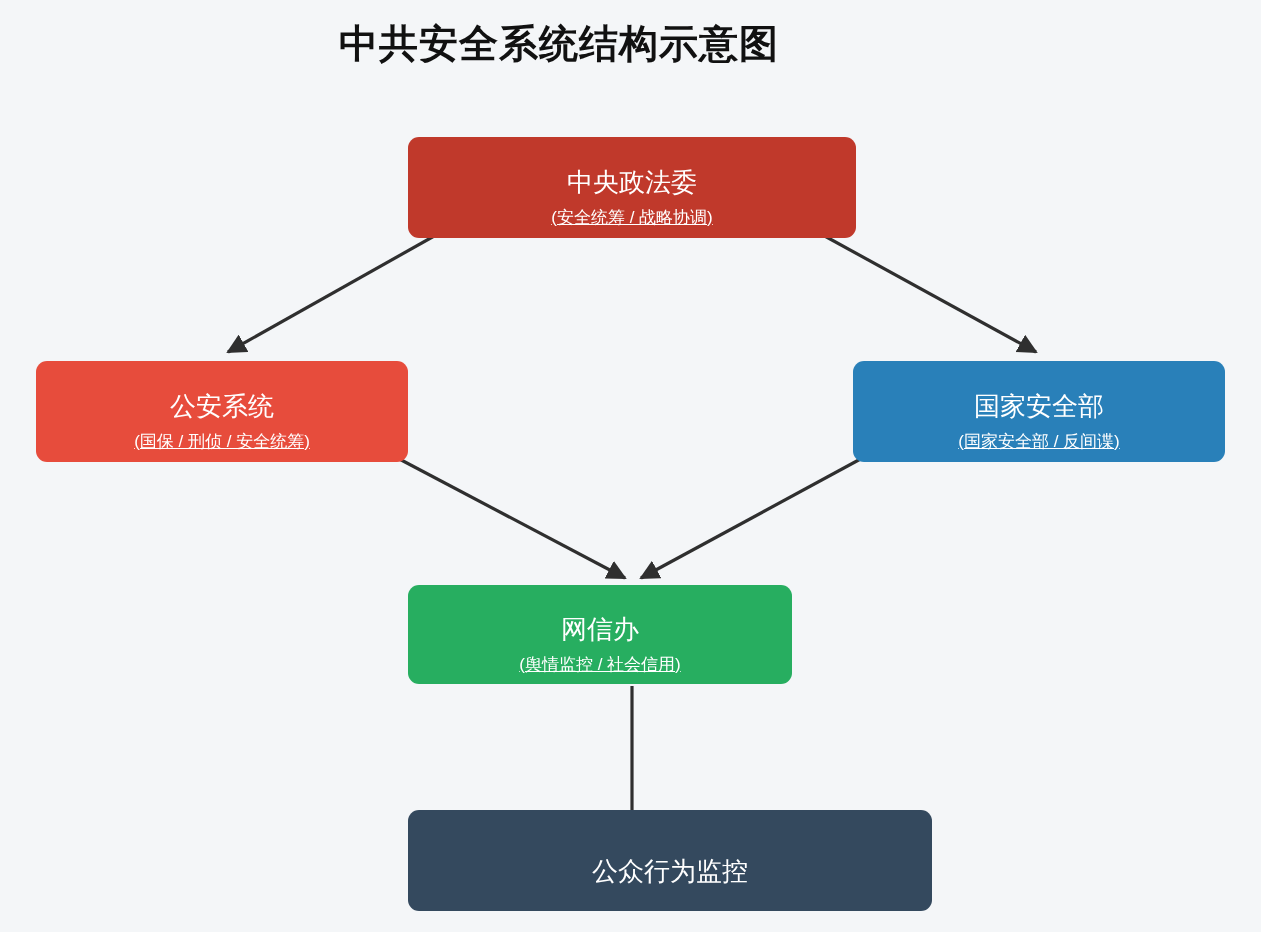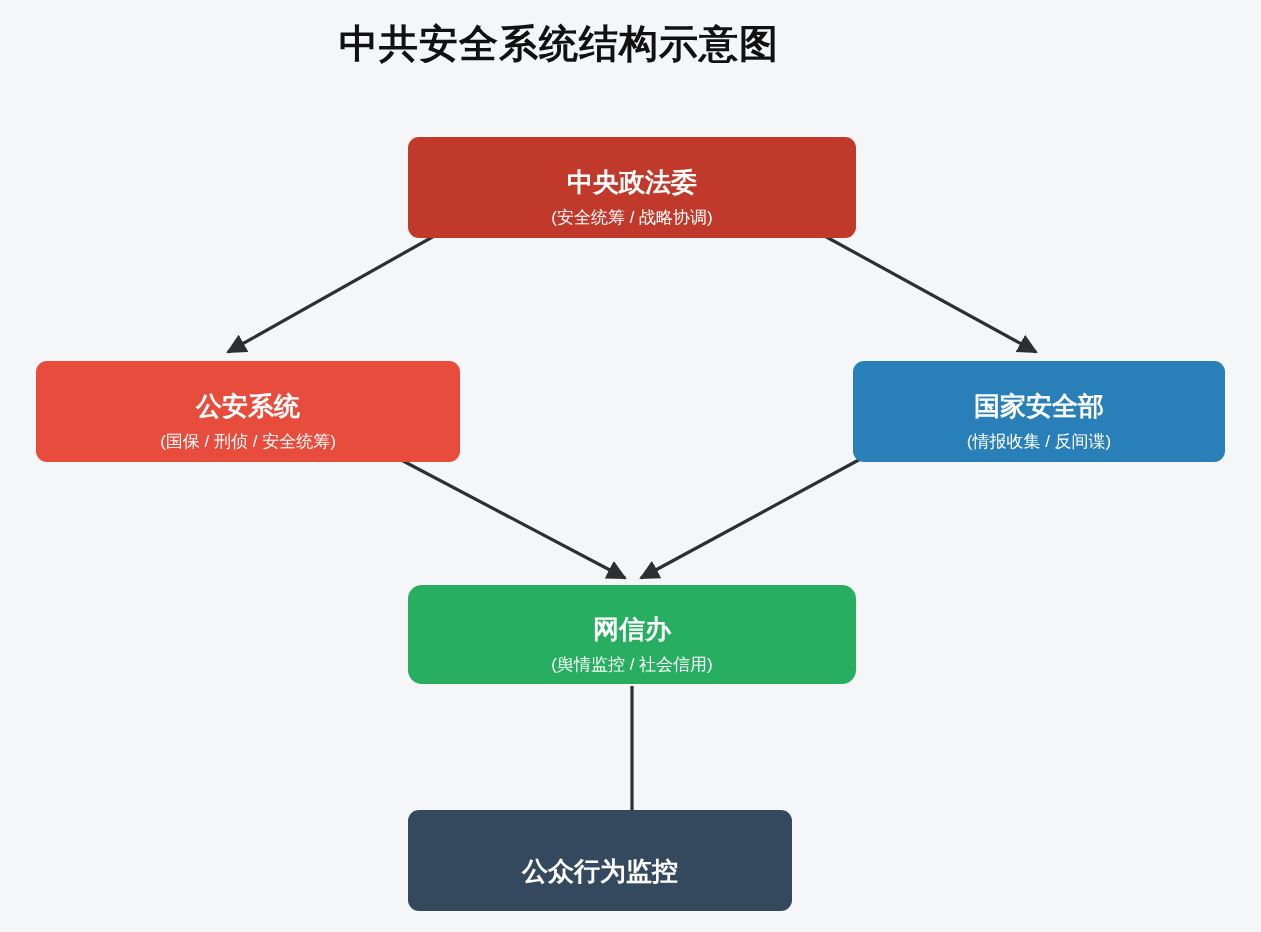--- a/index.html
+++ b/index.html
@@ -45,38 +45,39 @@
     border-radius: 11px;
     display: flex;
     flex-direction: column;
     align-items: center;
     justify-content: center;
     color: #ffffff;
     overflow: hidden;
   }
   .node-title {
     font-size: 26px;
-    font-weight: bold;
+    font-weight: normal;
     line-height: 34px;
     white-space: nowrap;
     margin-top: 20px;
   }
   .node-sub {
     font-size: 17px;
     font-weight: normal;
     line-height: 26px;
     margin-top: 6px;
     white-space: nowrap;
+    text-decoration: underline;
   }
   
   #node-top      { left: 408px; top: 137px; width: 448px; height: 101px; }
-  #node-left     { left: 36px;  top: 361px; width: 424px; height: 101px; }
+  #node-left     { left: 36px;  top: 361px; width: 372px; height: 101px; }
   #node-right    { left: 853px; top: 361px; width: 372px; height: 101px; }
-  #node-green    { left: 408px; top: 585px; width: 448px; height: 99px; border-radius: 14px;  }
-  #node-bottom   { left: 408px; top: 810px; width: 384px; height: 101px; }
+  #node-green    { left: 408px; top: 585px; width: 384px; height: 99px;  }
+  #node-bottom   { left: 408px; top: 810px; width: 524px; height: 101px; }
 </style>
 </head>
 <body>
 
 <div id="diagram-root">
 
   <div id="page-title">中共安全系统结构示意图</div>
 
   <svg id="edge-layer" viewBox="0 0 1261 932" width="1261" height="932">
     <defs>
@@ -101,21 +102,21 @@
     <div class="node-sub">(安全统筹 / 战略协调)</div>
   </div>
 
   <div class="node" id="node-left" style="background:#e74c3c;">
     <div class="node-title">公安系统</div>
     <div class="node-sub">(国保 / 刑侦 / 安全统筹)</div>
   </div>
 
   <div class="node" id="node-right" style="background:#2980b9;">
     <div class="node-title">国家安全部</div>
-    <div class="node-sub">(情报收集 / 反间谍)</div>
+    <div class="node-sub">(国家安全部 / 反间谍)</div>
   </div>
 
   <div class="node" id="node-green" style="background:#27ae60;">
     <div class="node-title">网信办</div>
     <div class="node-sub">(舆情监控 / 社会信用)</div>
   </div>
 
   <div class="node" id="node-bottom" style="background:#34495e;">
     <div class="node-title">公众行为监控</div>
   </div>

